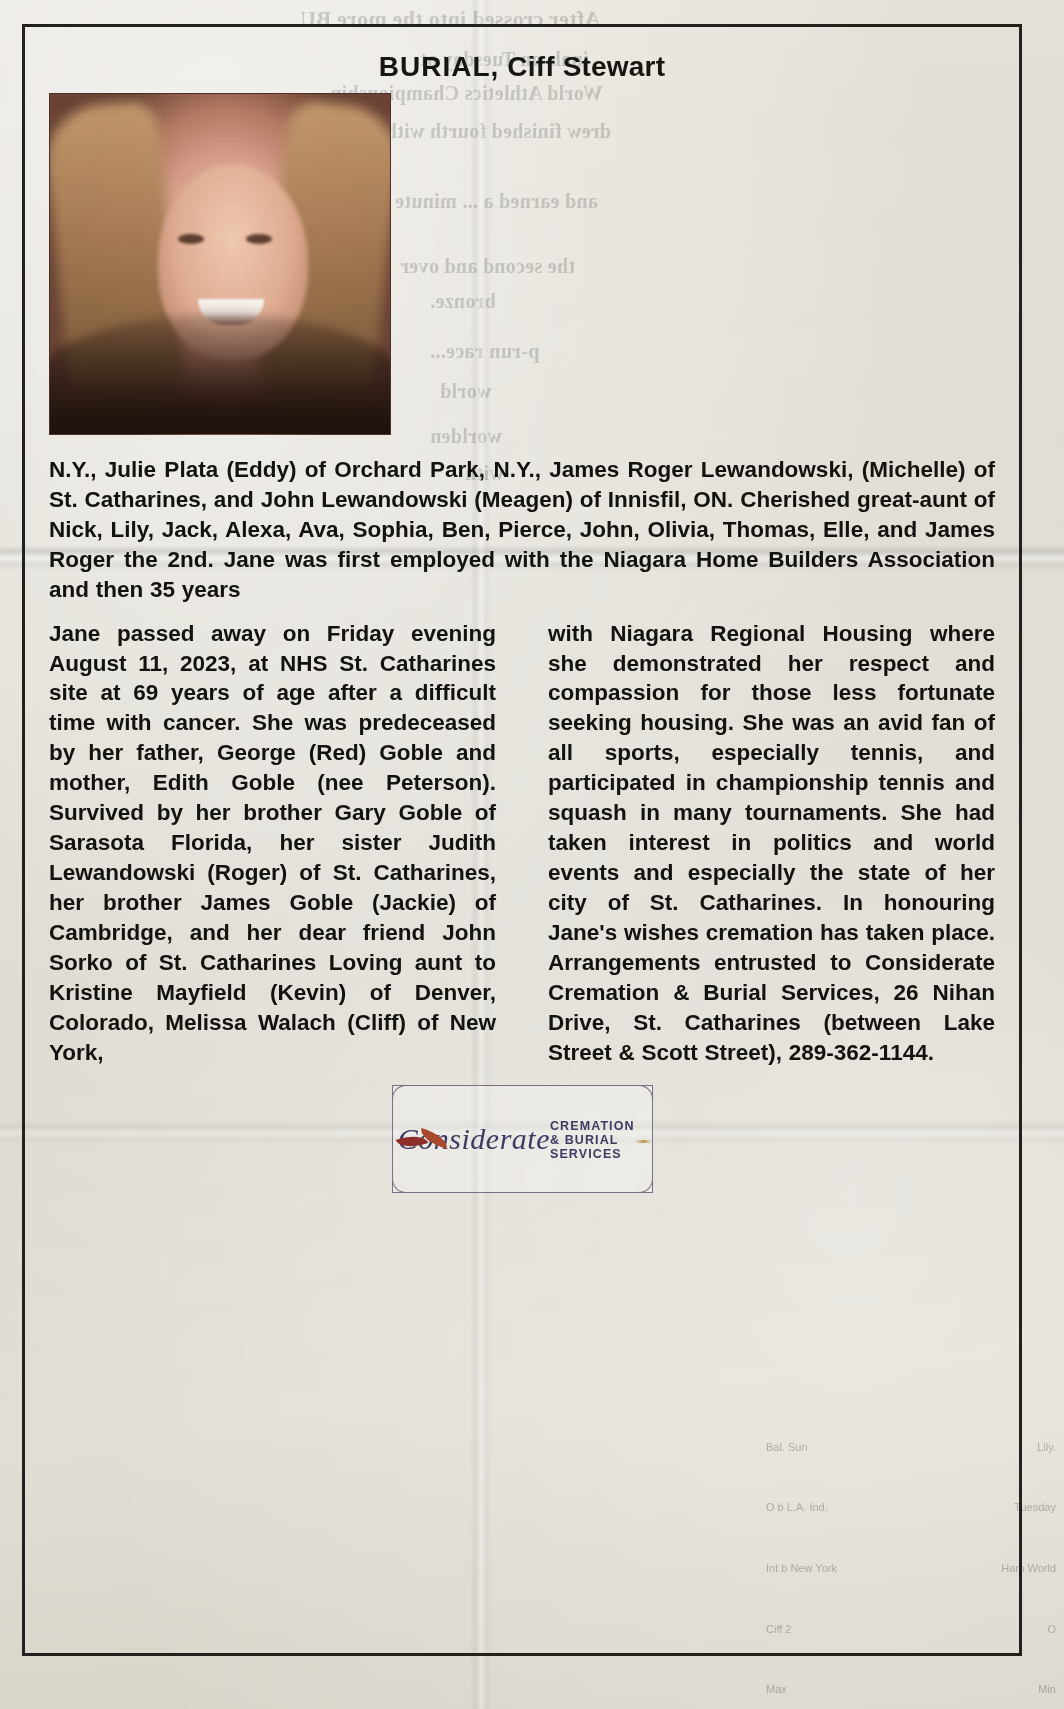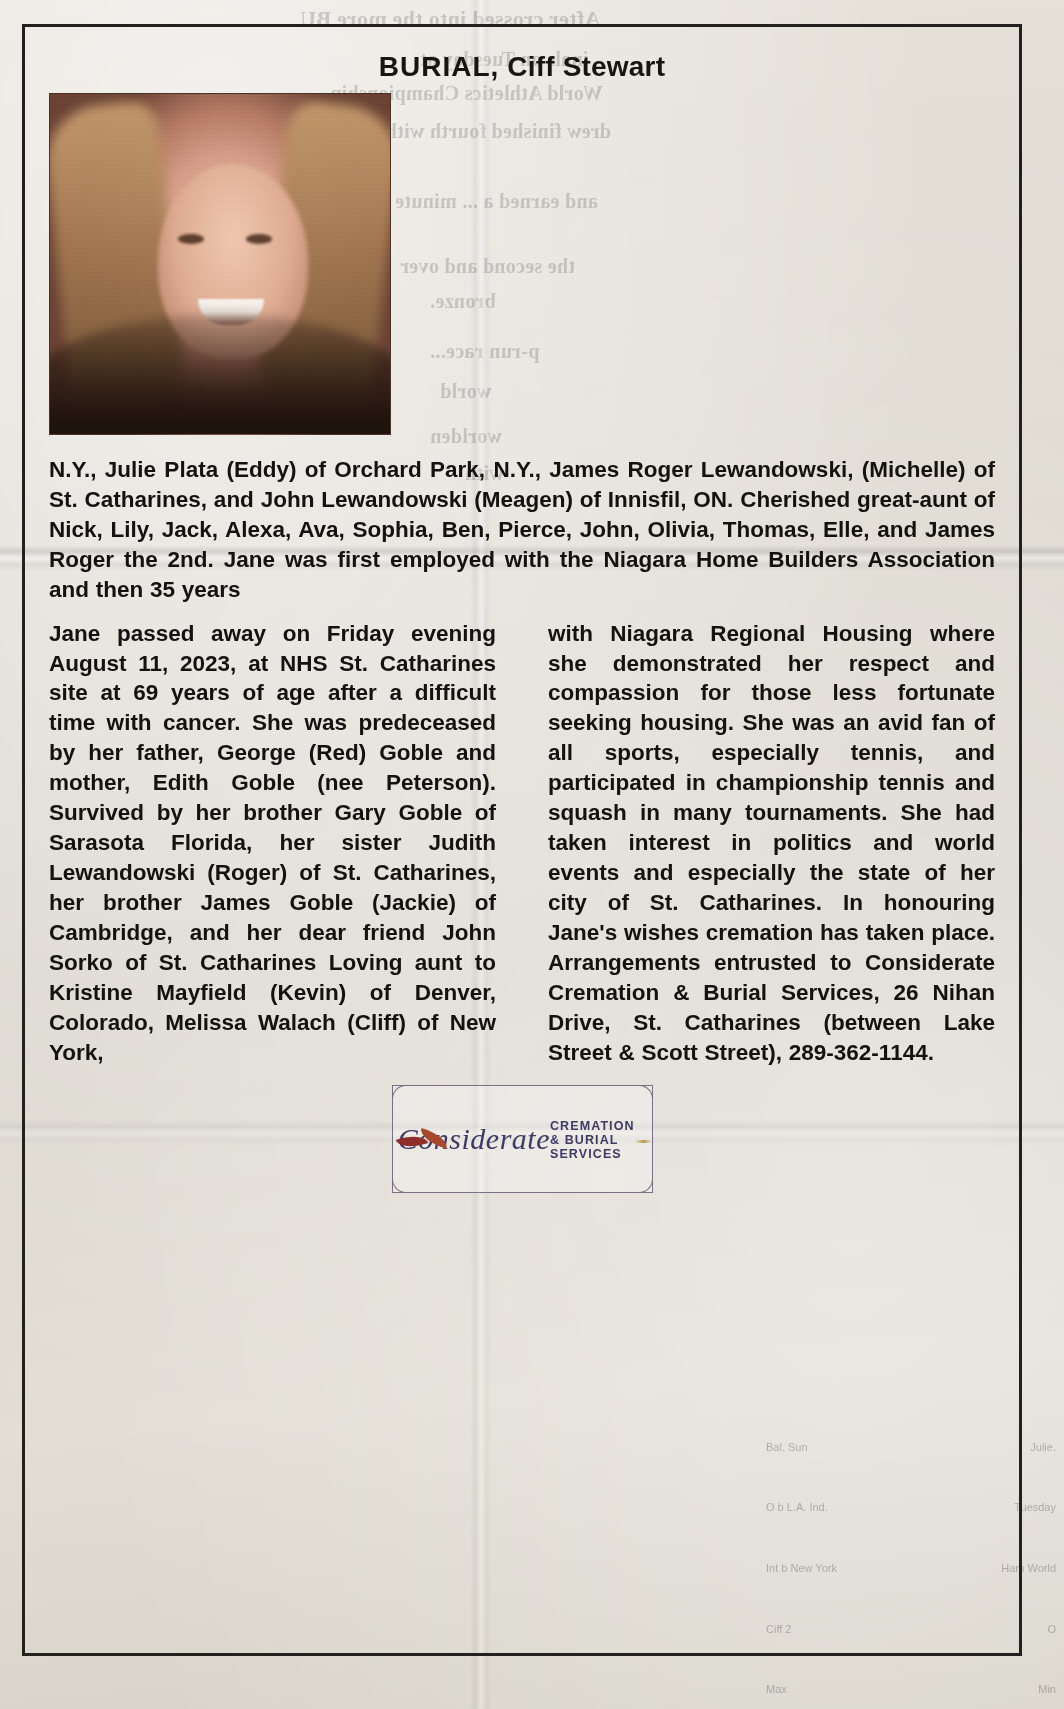--- a/index.html
+++ b/index.html
@@ -256,21 +256,21 @@
   <div class="ghost" style="left:400px; top:255px; font-size:20px;">the second and over</div>
   <div class="ghost" style="left:430px; top:290px; font-size:20px;">bronze.</div>
   <div class="ghost" style="left:430px; top:340px; font-size:20px;">p-run race...</div>
   <div class="ghost" style="left:440px; top:380px; font-size:20px;">world</div>
   <div class="ghost" style="left:430px; top:425px; font-size:20px;">worlden</div>
   <div class="ghost" style="left:465px; top:462px; font-size:20px;">with</div>
 
   <div class="mini-table">
     <div class="row">
         <span>Bal. Sun</span>
-        <span>Julie.</span>
+        <span>Lily.</span>
       </div>
     <div class="row">
         <span>O b L.A. Ind.</span>
         <span>Tuesday</span>
       </div>
     <div class="row">
         <span>Int b New York</span>
         <span>Ham World</span>
       </div>
     <div class="row">

